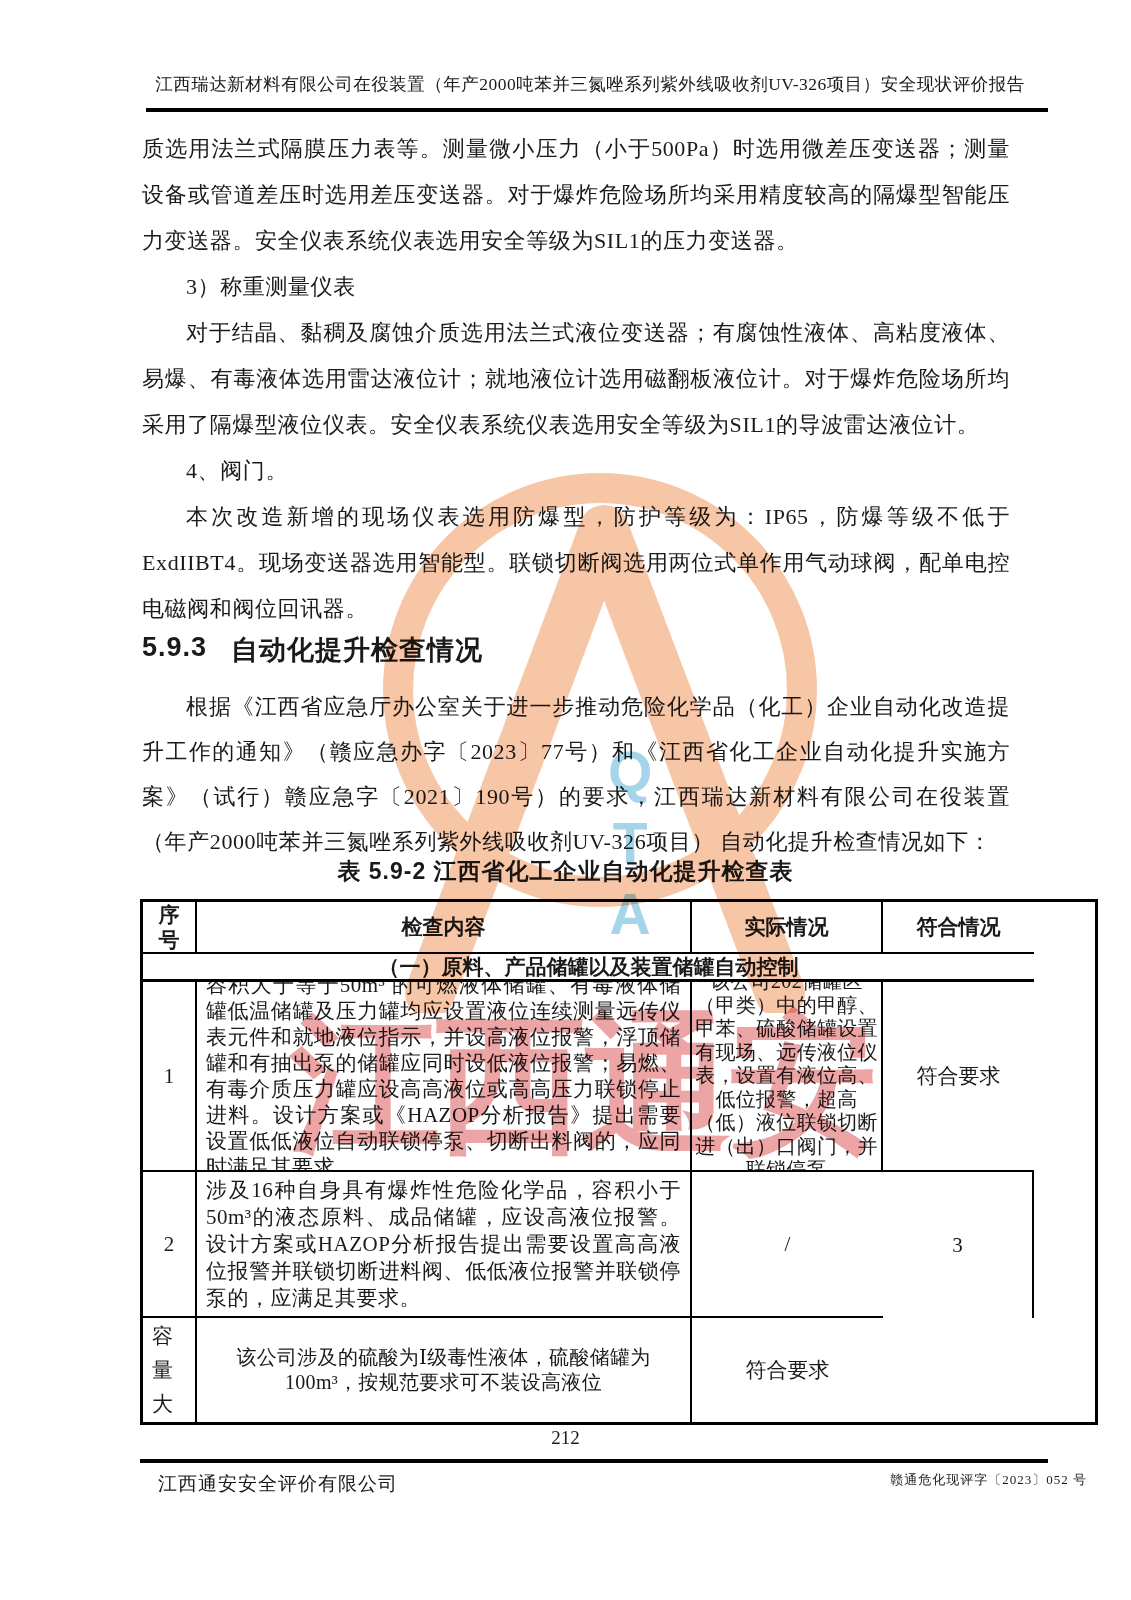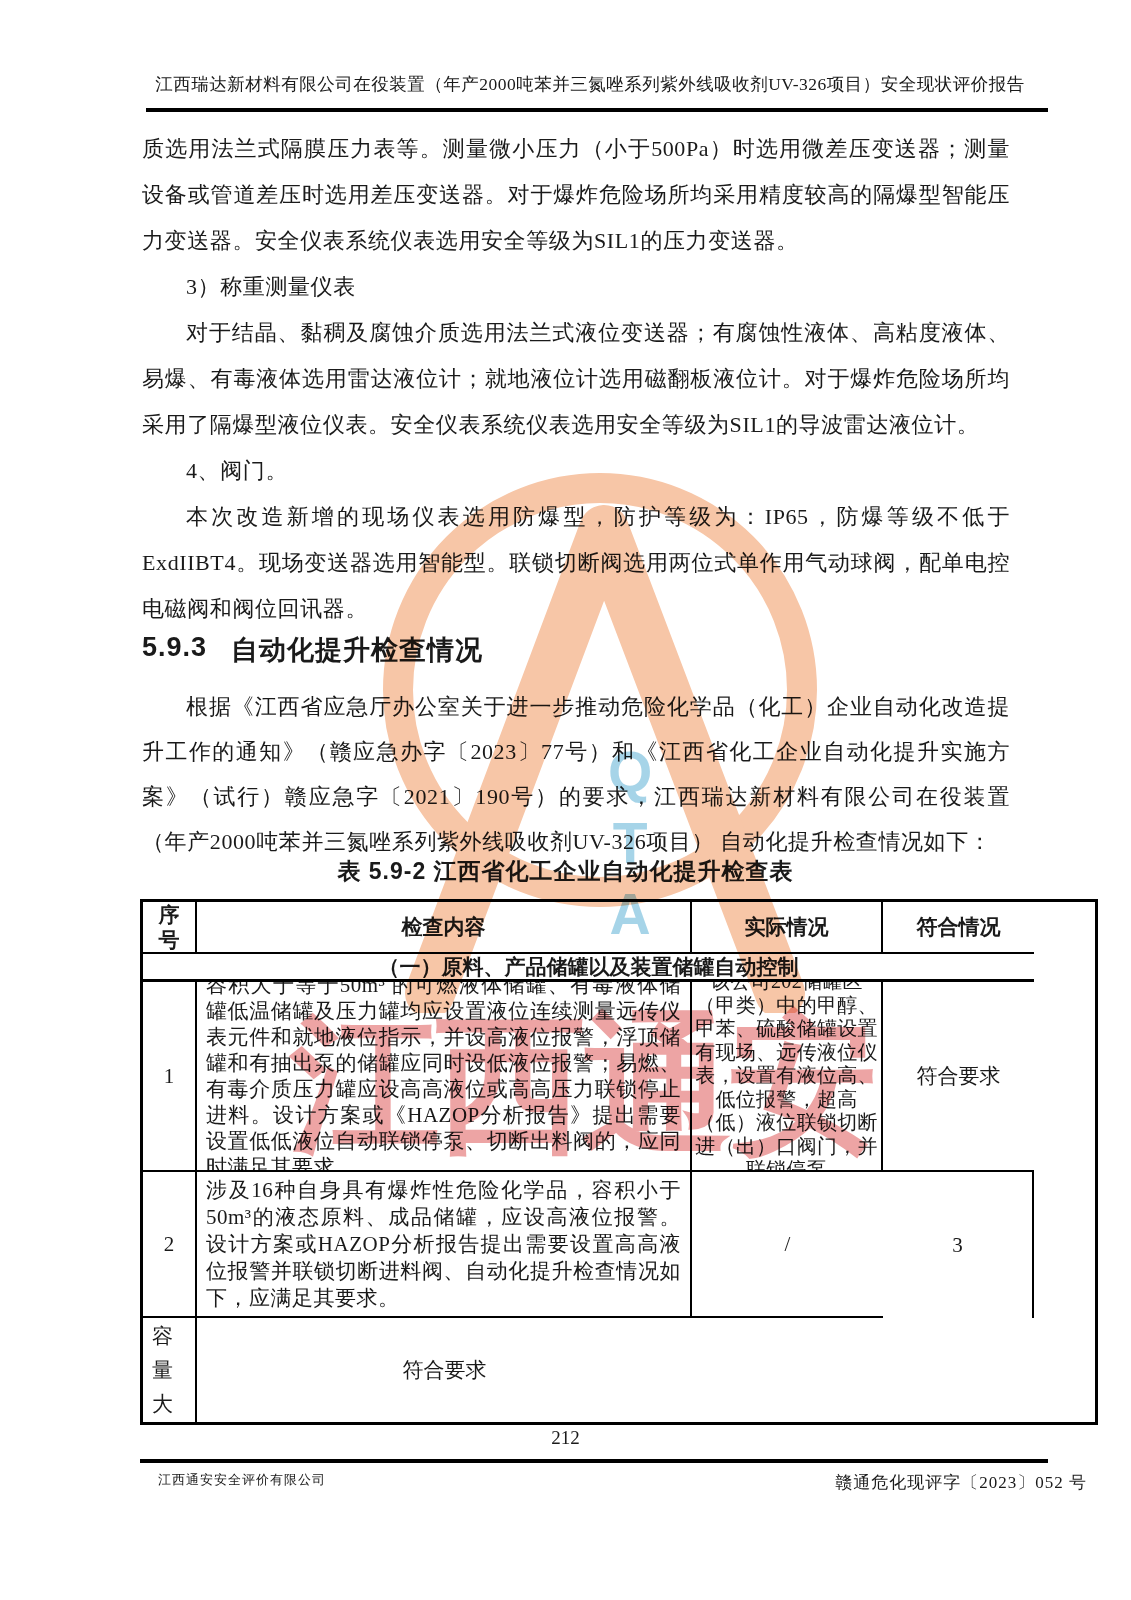--- a/index.html
+++ b/index.html
@@ -41,22 +41,22 @@
   .content-cell{justify-content:flex-start;padding:2px 9px;}
   .content-cell .txt{width:100%;text-align:justify;letter-spacing:.5px;}
   .lh26{line-height:26px;} .lh27{line-height:27px;} .lh25{line-height:34px;}
   .actual-cell{padding:1px 3px;}
   .actual-cell .txt{width:100%;text-align:center;font-size:20px;letter-spacing:.3px;}
   .a-lh235{line-height:23.5px;} .a-lh255{line-height:25.5px;}
 
   
   .page-num{position:absolute;top:1427px;left:0;width:1131px;text-align:center;font-size:19px;}
   .footer-rule{position:absolute;top:1459px;left:140px;width:908px;height:4px;background:#000;}
-  .footer-left{position:absolute;top:1471px;left:158px;font-size:13px;letter-spacing:1px;}
-  .footer-right{position:absolute;top:1471px;right:84px;font-size:17px;letter-spacing:1px;}
+  .footer-left{position:absolute;top:1471px;left:158px;font-size:19px;letter-spacing:1px;}
+  .footer-right{position:absolute;top:1471px;right:84px;font-size:13px;letter-spacing:1px;}
 
   
   .wm{position:absolute;pointer-events:none;mix-blend-mode:multiply;}
   .wm-logo{left:372px;top:458px;width:470px;height:555px;}
   .wm-letters{left:608px;top:744px;display:flex;flex-direction:column;align-items:center;gap:14px;
               font-family:"Liberation Sans","DejaVu Sans",sans-serif;font-weight:bold;
               font-size:57px;line-height:1;color:rgba(150,205,228,.85);}
   .wm-red{left:290px;top:1010px;font-size:150px;font-weight:bold;white-space:nowrap;
           font-family:"Liberation Serif","DejaVu Serif",serif;
           color:rgba(219,73,73,.5);letter-spacing:-4px;line-height:1;}
@@ -101,27 +101,30 @@
     <div class="cell content-cell">
       <div class="txt lh26">容积大于等于50m³ 的可燃液体储罐、有毒液体储罐低温储罐及压力罐均应设置液位连续测量远传仪表元件和就地液位指示，并设高液位报警，浮顶储罐和有抽出泵的储罐应同时设低液位报警；易燃、有毒介质压力罐应设高高液位或高高压力联锁停止进料。设计方案或《HAZOP分析报告》提出需要设置低低液位自动联锁停泵、切断出料阀的，应同时满足其要求。</div>
     </div>
     <div class="cell actual-cell">
       <div class="txt a-lh235">该公司202储罐区（甲类）中的甲醇、甲苯、硫酸储罐设置有现场、远传液位仪表，设置有液位高、低位报警，超高（低）液位联锁切断进（出）口阀门，并联锁停泵</div>
     </div>
     <div class="cell lastcol">符合要求</div>
 
     <div class="cell">2</div>
     <div class="cell content-cell">
-      <div class="txt lh27">涉及16种自身具有爆炸性危险化学品，容积小于50m³的液态原料、成品储罐，应设高液位报警。设计方案或HAZOP分析报告提出需要设置高高液位报警并联锁切断进料阀、自动化提升检查情况如下，应满足其要求。</div>
+      <div class="txt lh27">涉及16种自身具有爆炸性危险化学品，容积小于50m³的液态原料、成品储罐，应设高液位报警。设计方案或HAZOP分析报告提出需要设置高高液位报警并联锁切断进料阀、低低液位报警并联锁停泵的，应满足其要求。</div>
     </div>
     <div class="cell lastcol">/</div>
 
     <div class="cell lastrow">3</div>
     <div class="cell content-cell lastrow">
       <div class="txt lh25">储存 Ⅰ 级和Ⅱ级毒性液体的储罐、容量大于或等于1000m³ 的甲B和乙A类可燃液体的储罐、容量大于或等于3000m³ 的其他可燃液体储罐应设高高液位报警及联锁关闭储罐进口管道控制阀。</div>
+    </div>
+    <div class="cell actual-cell lastrow">
+      <div class="txt a-lh255">该公司涉及的硫酸为Ⅰ级毒性液体，硫酸储罐为100m³，按规范要求可不装设高液位</div>
     </div>
     <div class="cell lastcol lastrow">符合要求</div>
   </div>
 
   <div class="page-num">212</div>
   <div class="footer-rule"></div>
   <div class="footer-left">江西通安安全评价有限公司</div>
   <div class="footer-right">赣通危化现评字〔2023〕052 号</div>
 
   <div class="wm wm-logo">

